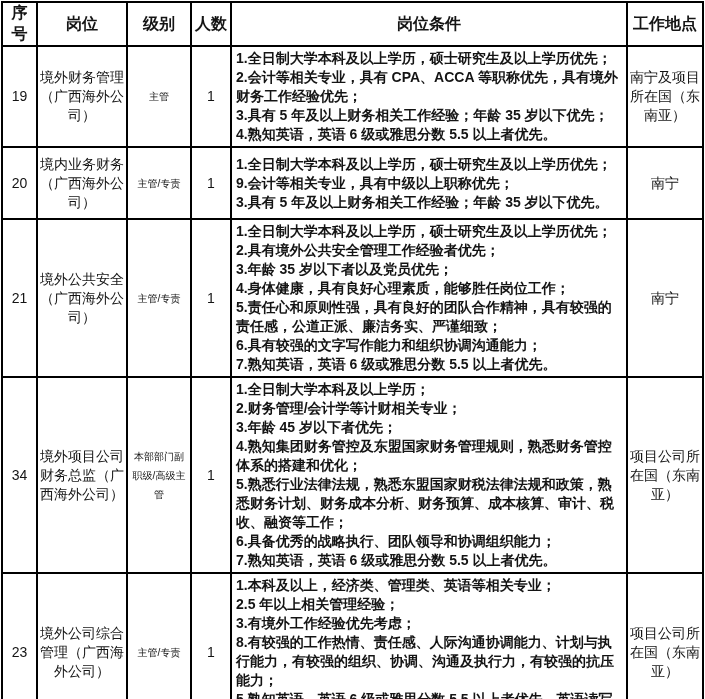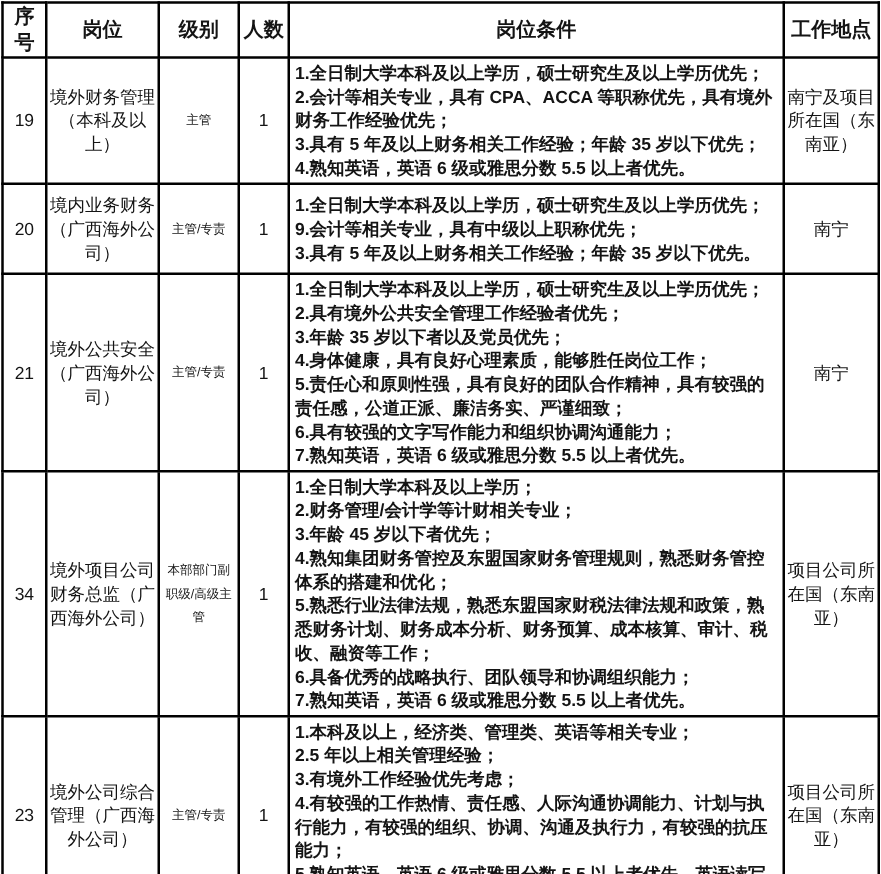--- a/index.html
+++ b/index.html
@@ -70,21 +70,21 @@
       <th>岗位</th>
       <th>级别</th>
       <th>人数</th>
       <th>岗位条件</th>
       <th>工作地点</th>
     </tr>
   </thead>
   <tbody>
   <tr>
     <td class="c">19</td>
-    <td class="c">境外财务管理（本科及以上）</td>
+    <td class="c">境外财务管理（广西海外公司）</td>
     <td class="c lvl">主管</td>
     <td class="c">1</td>
     <td class="cond">
           <div class="cond-line">1.全日制大学本科及以上学历，硕士研究生及以上学历优先；</div>
           <div class="cond-line">2.会计等相关专业，具有 CPA、ACCA 等职称优先，具有境外财务工作经验优先；</div>
           <div class="cond-line">3.具有 5 年及以上财务相关工作经验；年龄 35 岁以下优先；</div>
           <div class="cond-line">4.熟知英语，英语 6 级或雅思分数 5.5 以上者优先。</div>
         </td>
     <td class="c">南宁及项目所在国（东南亚）</td>
   </tr>
@@ -138,19 +138,19 @@
 
   <tr>
     <td class="c">23</td>
     <td class="c">境外公司综合管理（广西海外公司）</td>
     <td class="c lvl">主管/专责</td>
     <td class="c">1</td>
     <td class="cond">
           <div class="cond-line">1.本科及以上，经济类、管理类、英语等相关专业；</div>
           <div class="cond-line">2.5 年以上相关管理经验；</div>
           <div class="cond-line">3.有境外工作经验优先考虑；</div>
-          <div class="cond-line">4.有较强的工作热情、责任感、人际沟通协调能力、计划与执行能力，有较强的组织、协调、沟通及执行力，有较强的抗压能力；</div>
+          <div class="cond-line">8.有较强的工作热情、责任感、人际沟通协调能力、计划与执行能力，有较强的组织、协调、沟通及执行力，有较强的抗压能力；</div>
           <div class="cond-line">5.熟知英语，英语 6 级或雅思分数 5.5 以上者优先。英语读写流利、口语佳，能进行英语商务交流，能接受出差。</div>
         </td>
     <td class="c">项目公司所在国（东南亚）</td>
   </tr>
 </tbody>
 </table>
 
 </body></html>

